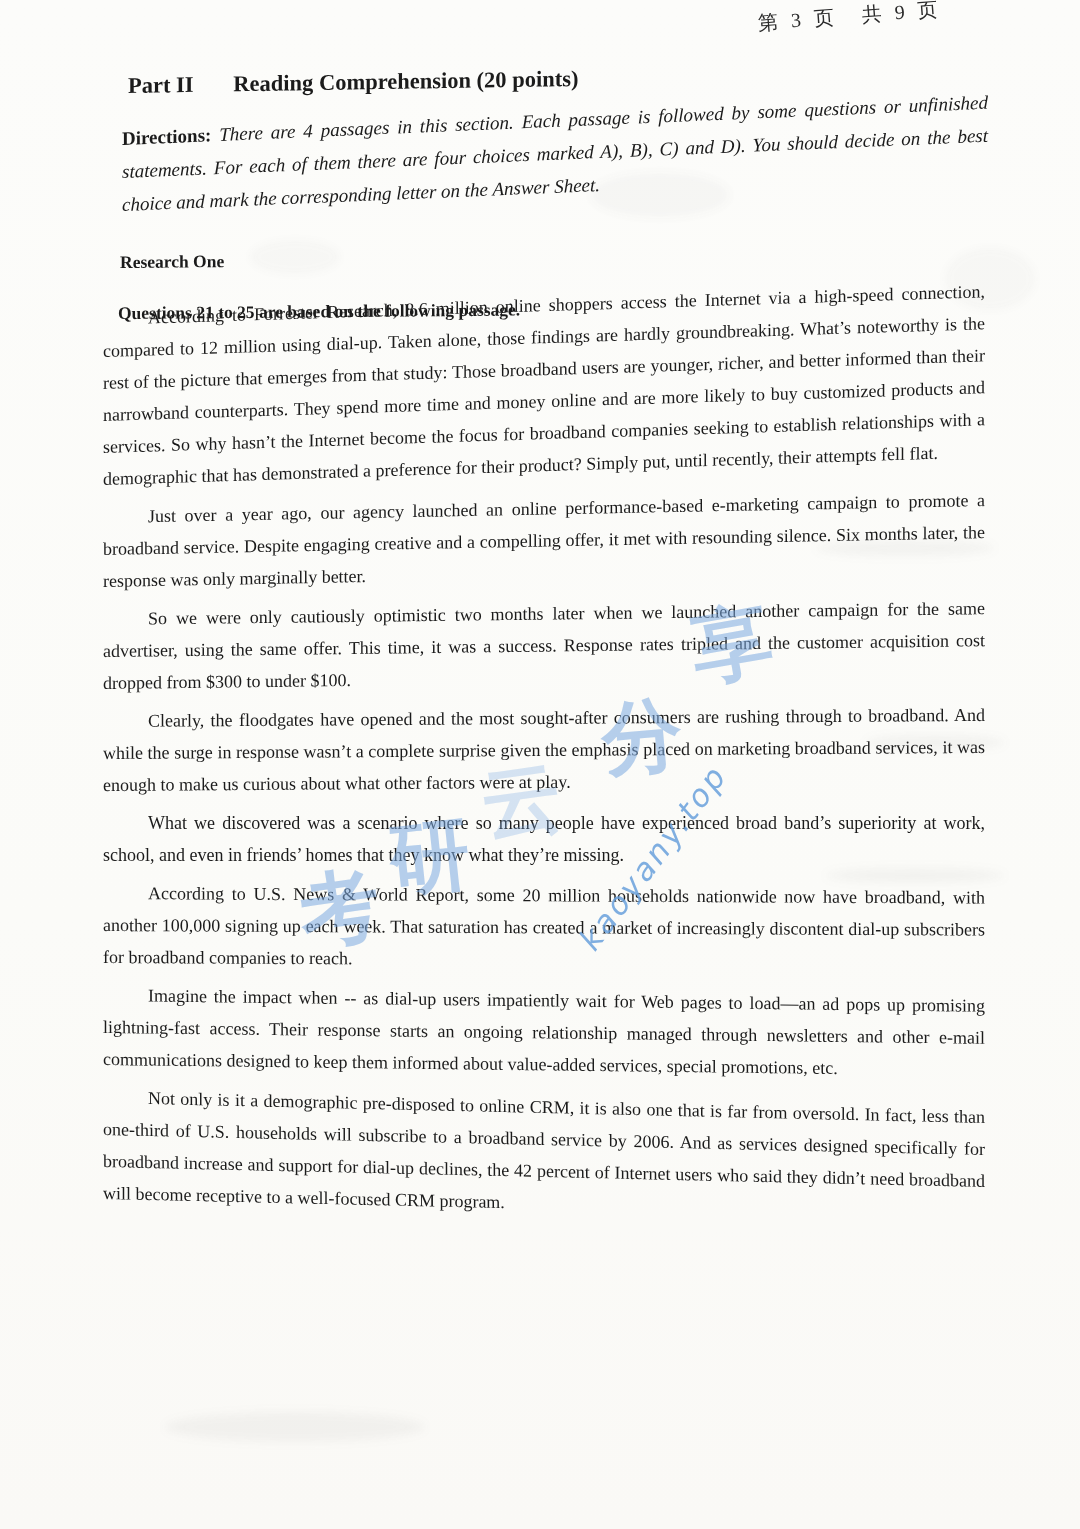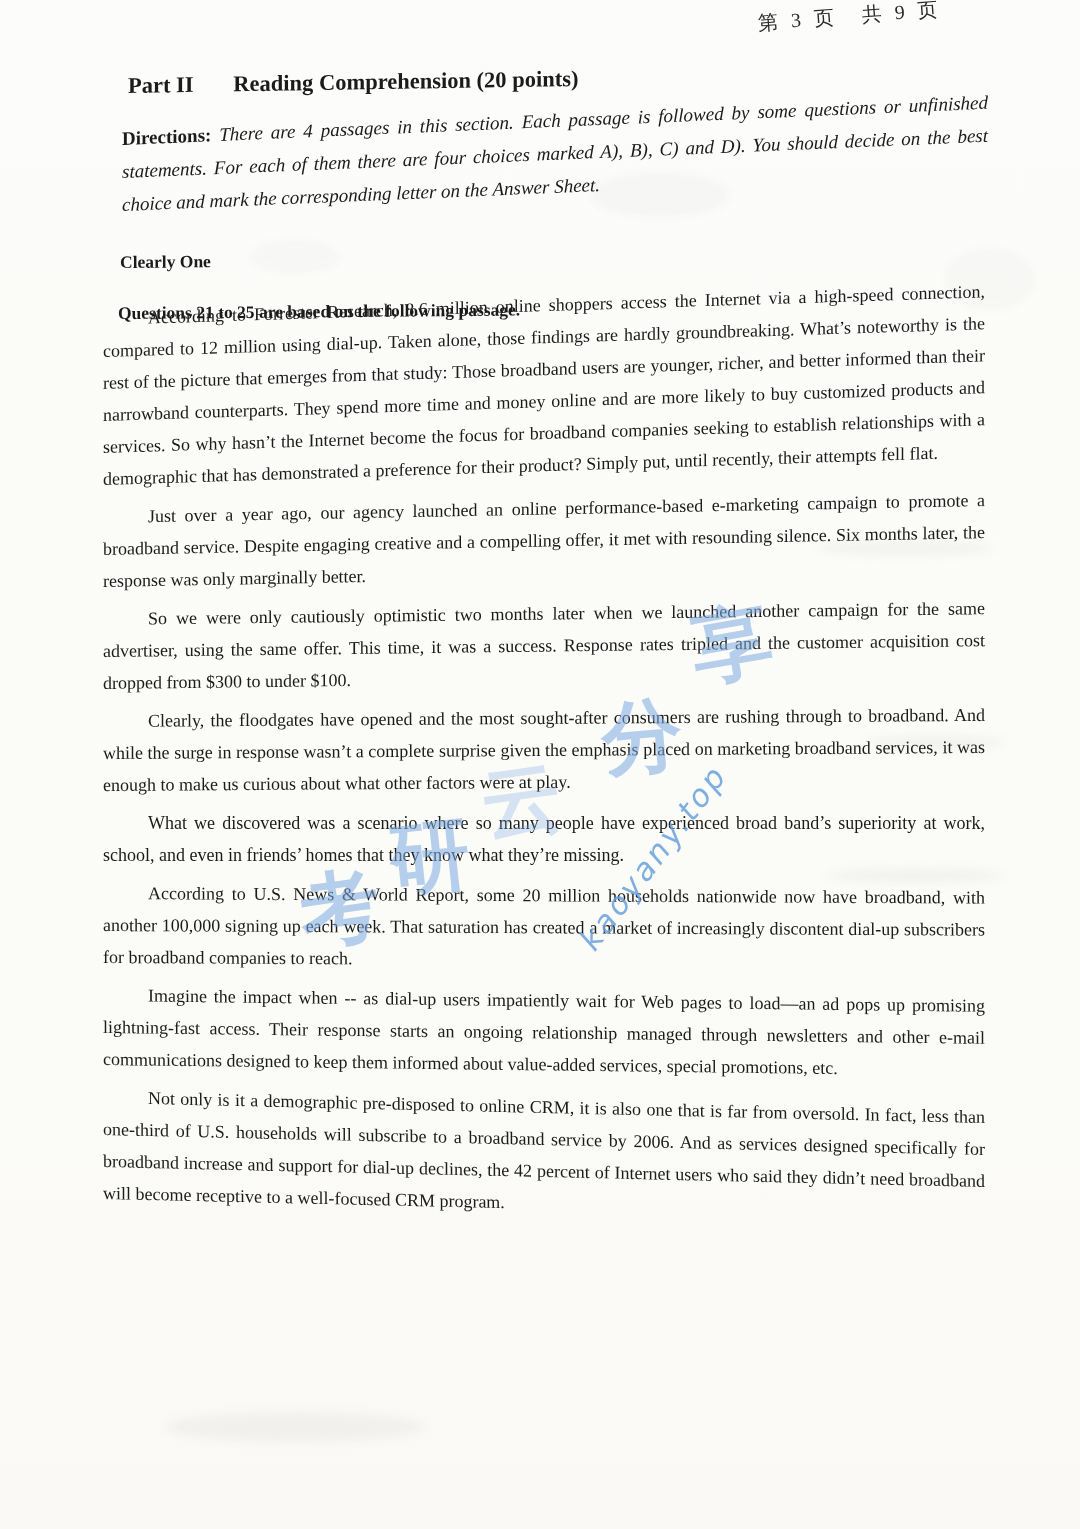--- a/index.html
+++ b/index.html
@@ -100,21 +100,21 @@
     <span class="title-part">Part II</span>
     <span class="title-main">Reading Comprehension (20 points)</span>
   </h1>
 
   <p class="directions">
     <span class="dir-label">Directions:</span>
     <span> </span>
     <span class="dir-text">There are 4 passages in this section. Each passage is followed by some questions or unfinished statements. For each of them there are four choices marked A), B), C) and D). You should decide on the best choice and mark the corresponding letter on the Answer Sheet.</span>
   </p>
 
-  <h2 class="passage-heading">Clearly One</h2>
+  <h2 class="passage-heading">Research One</h2>
 
   <h3 class="questions-line">Questions 21 to 25 are based on the following passage.</h3>
 
   <div class="body-text">
     <p class="sk1">According to Forrester Research, 8.6 million online shoppers access the Internet via a high-speed connection, compared to 12 million using dial-up. Taken alone, those findings are hardly groundbreaking. What’s noteworthy is the rest of the picture that emerges from that study: Those broadband users are younger, richer, and better informed than their narrowband counterparts. They spend more time and money online and are more likely to buy customized products and services. So why hasn’t the Internet become the focus for broadband companies seeking to establish relationships with a demographic that has demonstrated a preference for their product? Simply put, until recently, their attempts fell flat.</p>
     <p class="sk2">Just over a year ago, our agency launched an online performance-based e-marketing campaign to promote a broadband service. Despite engaging creative and a compelling offer, it met with resounding silence. Six months later, the response was only marginally better.</p>
     <p class="sk3">So we were only cautiously optimistic two months later when we launched another campaign for the same advertiser, using the same offer. This time, it was a success. Response rates tripled and the customer acquisition cost dropped from $300 to under $100.</p>
     <p class="sk4">Clearly, the floodgates have opened and the most sought-after consumers are rushing through to broadband. And while the surge in response wasn’t a complete surprise given the emphasis placed on marketing broadband services, it was enough to make us curious about what other factors were at play.</p>
     <p class="sk5">What we discovered was a scenario where so many people have experienced broad band’s superiority at work, school, and even in friends’ homes that they know what they’re missing.</p>
     <p class="sk6">According to U.S. News &amp; World Report, some 20 million households nationwide now have broadband, with another 100,000 signing up each week. That saturation has created a market of increasingly discontent dial-up subscribers for broadband companies to reach.</p>

